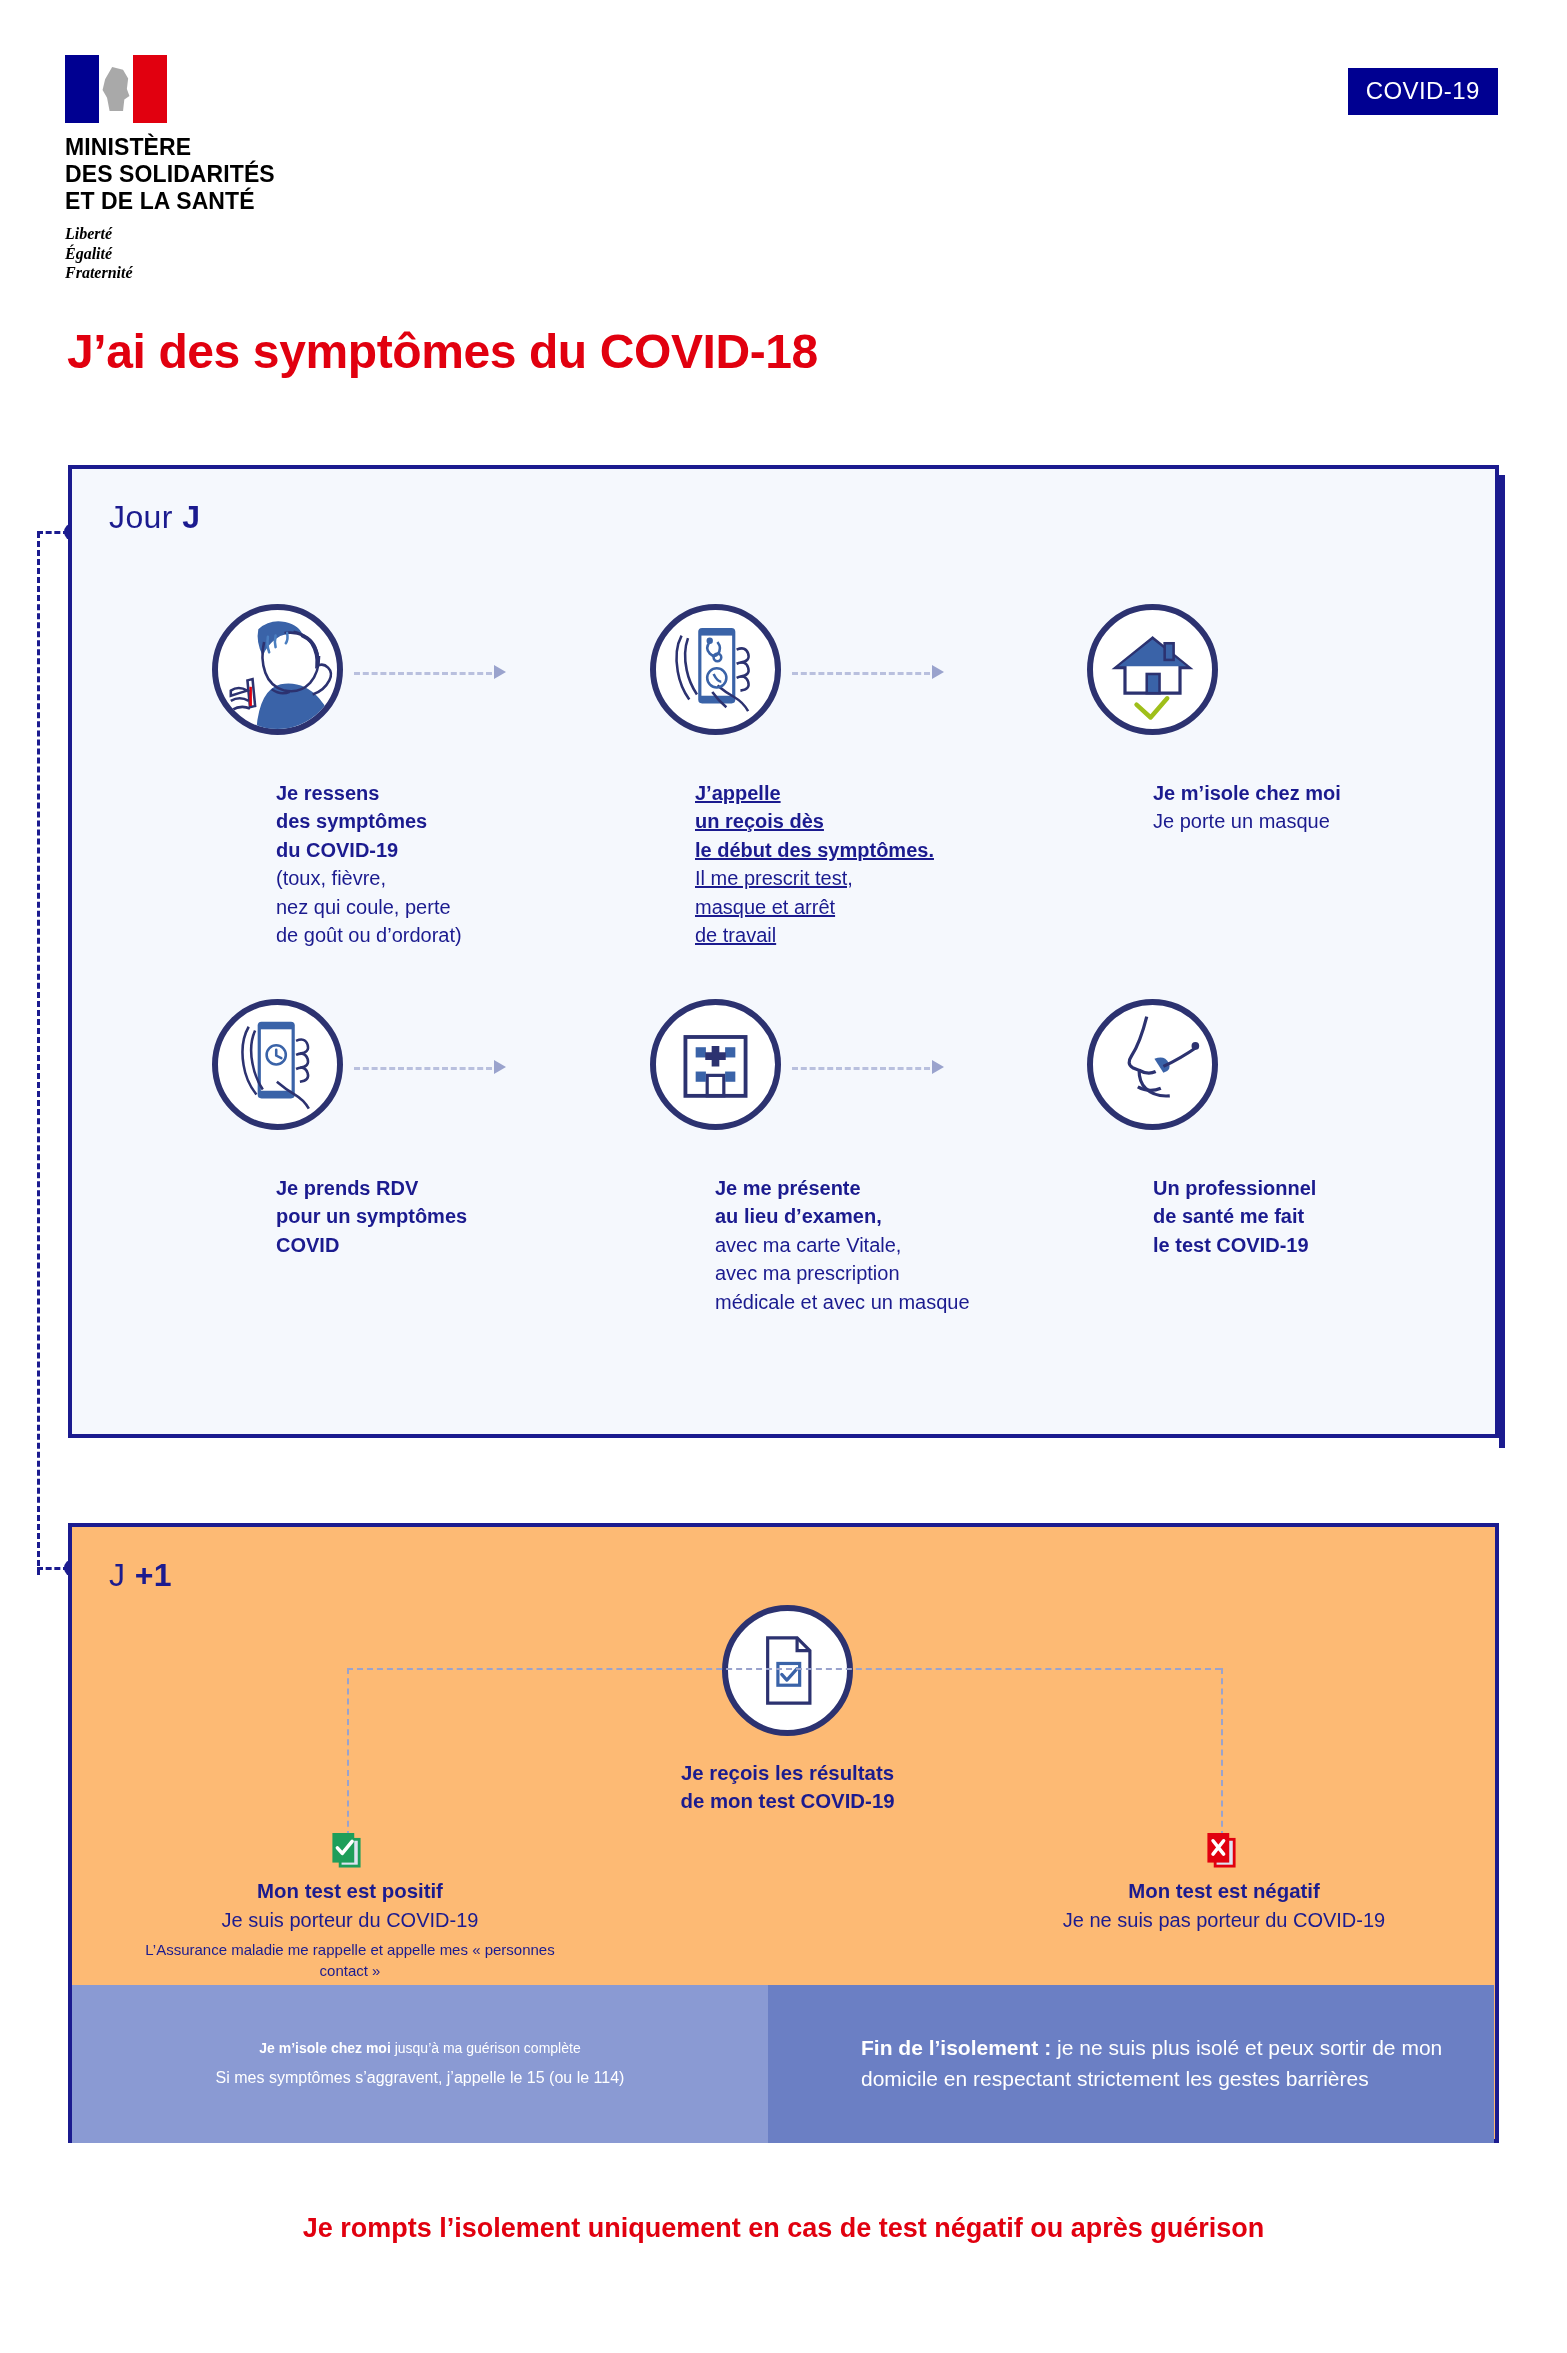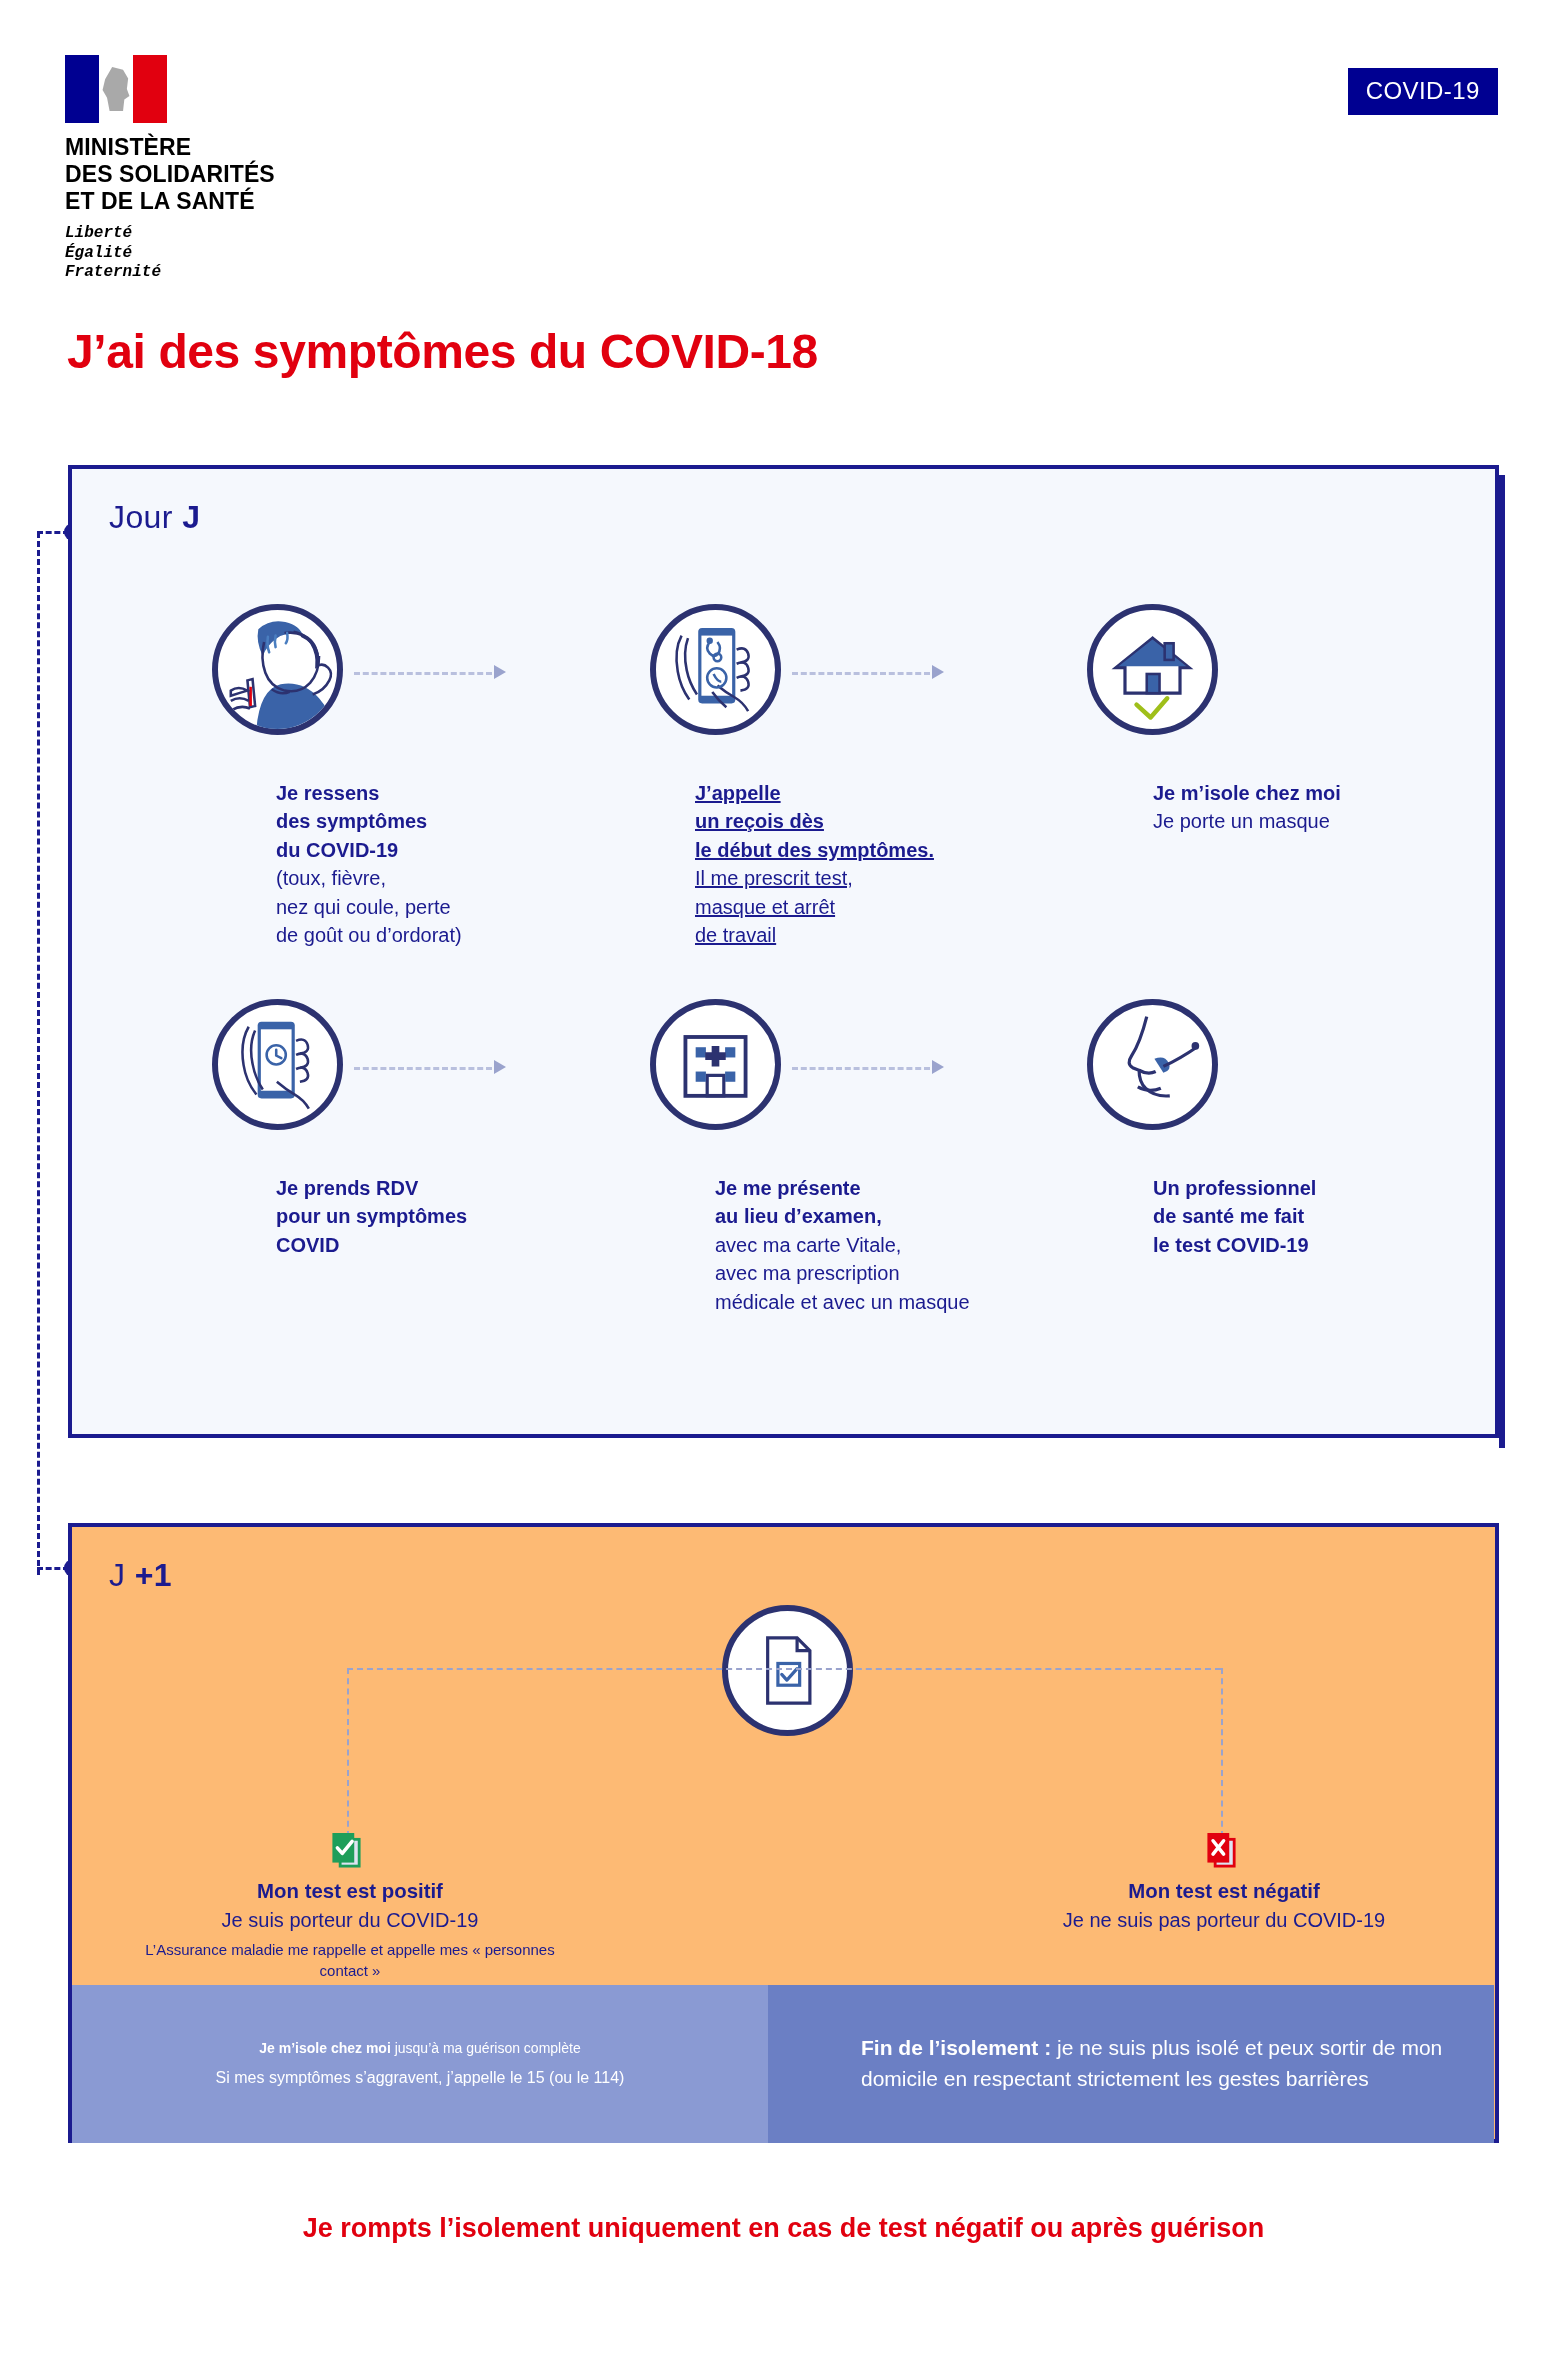--- a/index.html
+++ b/index.html
@@ -32,21 +32,21 @@
     margin-top: 11.3px;
     font-weight: 700;
     font-size: 23px;
     line-height: 1.16;
     letter-spacing: 0.1px;
     color: #000000;
     white-space: pre-line;
   }
   .devise {
     margin-top: 10px;
-    font-family: Liberation Mono, monospace;
+    font-family: Liberation Serif, serif;
     font-style: italic;
     font-weight: 700;
     font-size: 16px;
     line-height: 1.22;
     color: #000000;
     white-space: pre-line;
   }
 
   .covid-badge {
     position: absolute; right: 69px; top: 68px;
@@ -364,20 +364,24 @@
   <div class="circle" style="left:650px; top:78px;">
     <svg viewBox="0 0 186 186">
       <circle cx="93" cy="93" r="86" fill="#ffffff"></circle>
       <path d="M62 42 h46 l20 20 v82 h-66 Z" fill="none" stroke="#2c3270" stroke-width="5"></path>
       <path d="M108 42 v20 h20" fill="none" stroke="#2c3270" stroke-width="5"></path>
       <rect x="78" y="82" width="34" height="34" fill="none" stroke="#3a63a8" stroke-width="5"></rect>
       <path d="M84 99 l8 9 l16 -18" fill="none" stroke="#3a63a8" stroke-width="5" stroke-linecap="round" stroke-linejoin="round"></path>
     </svg>
   </div>
 
+  <div class="res-caption" style="left:550px; top:233px; width:331px;">
+    <div style="white-space:pre-line;">Je reçois les résultats
+de mon test COVID-19</div>
+  </div>
 
   <div class="j1-h" style="left:275px; top:141px; width:874px;"></div>
   <div class="j1-v" style="left:275px; top:141px; height:169px;"></div>
   <div class="j1-v" style="left:1149px; top:141px; height:169px;"></div>
 
   <div class="doc-icon" style="left:259px; top:306px;">
     <svg viewBox="0 0 44 52">
       <rect x="11" y="7" width="31" height="42" fill="#1e9e5a"></rect>
       <rect x="15" y="11" width="23" height="34" fill="#dde3f2"></rect>
       <rect x="2" y="0" width="31" height="42" fill="#1e9e5a"></rect>

